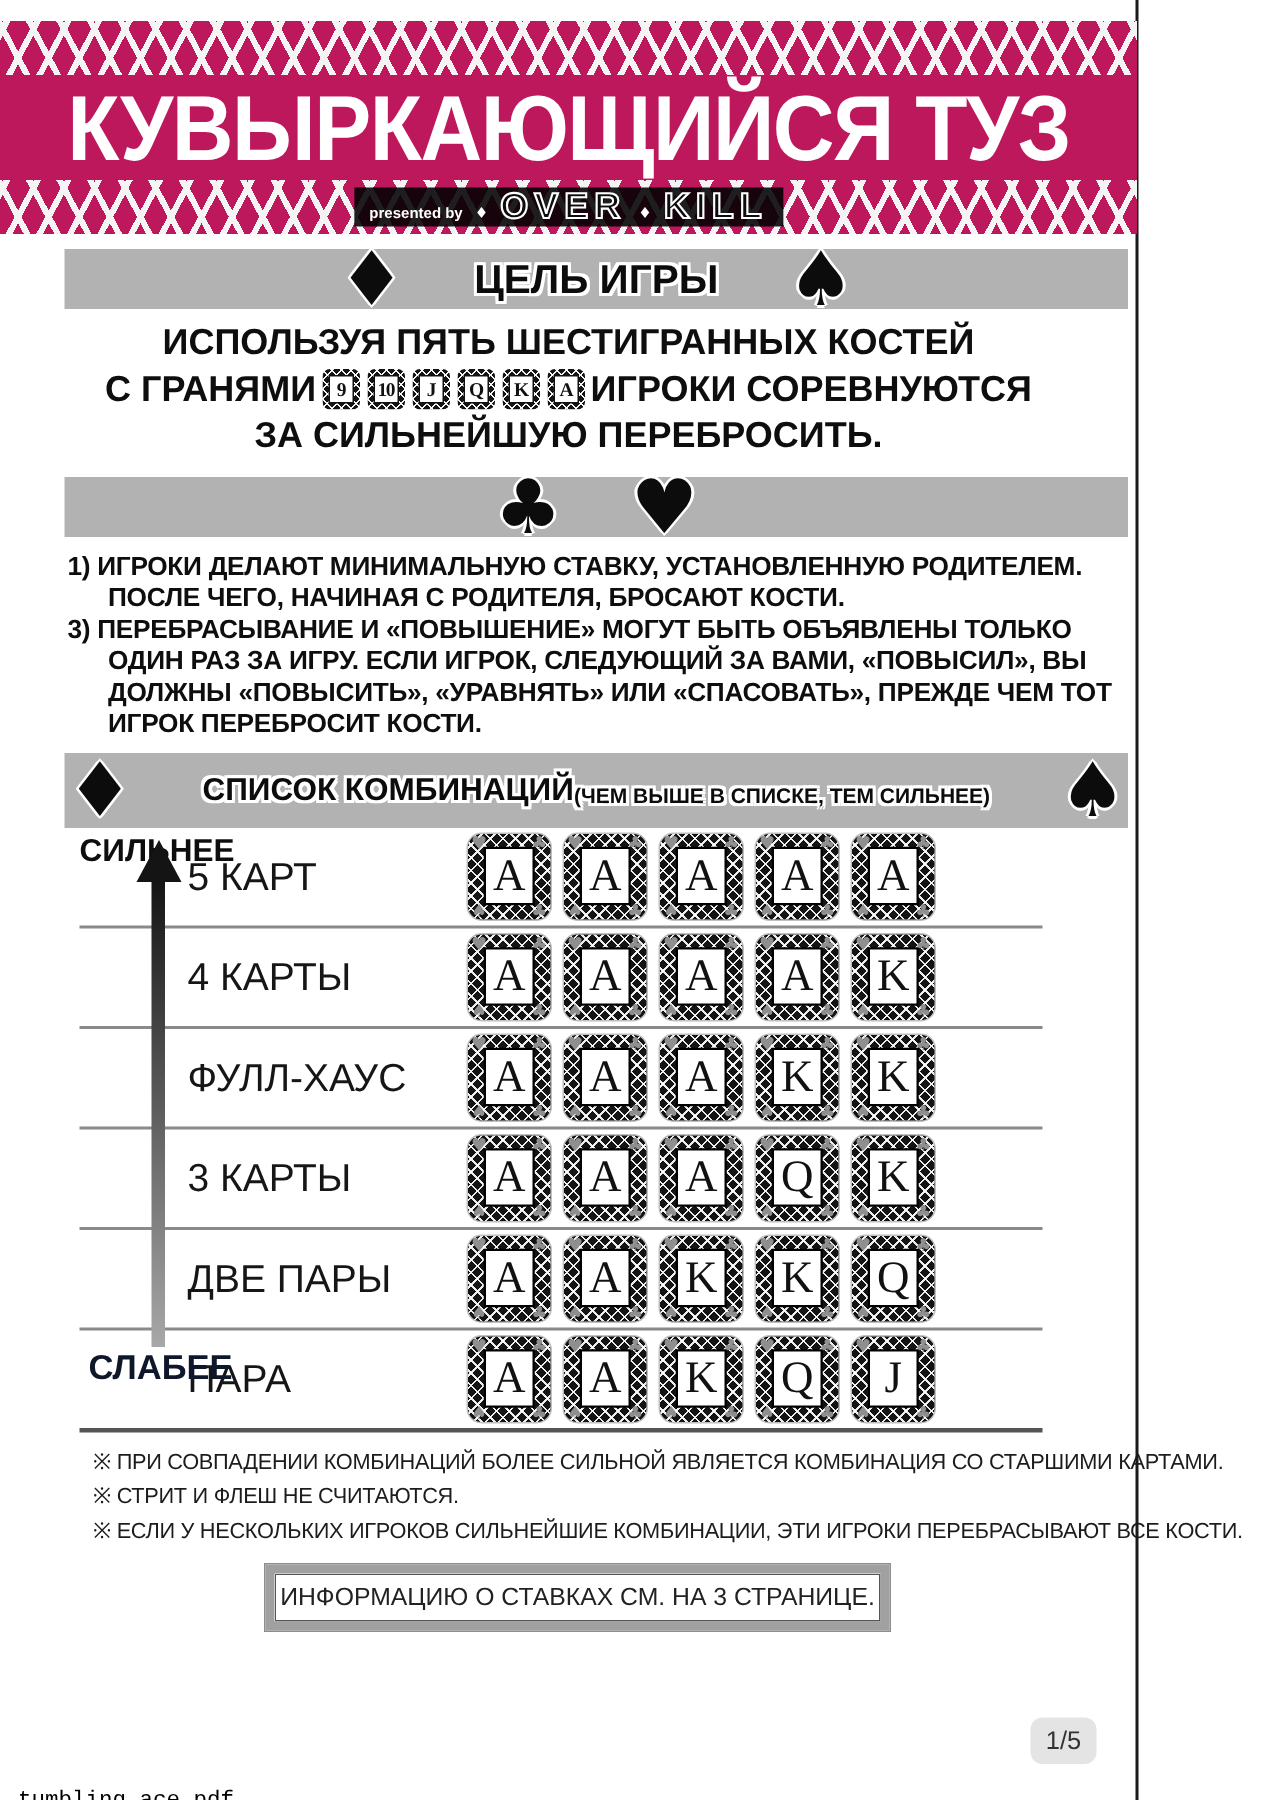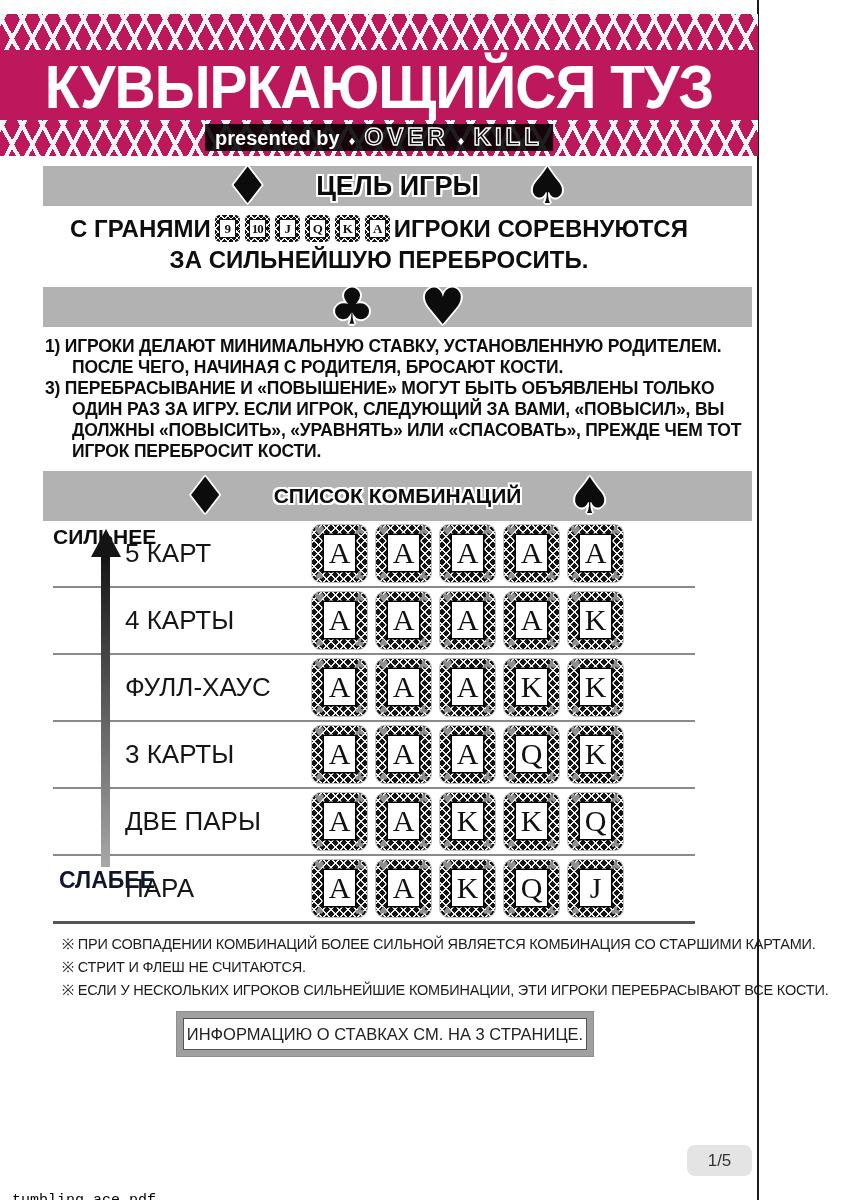--- a/index.html
+++ b/index.html
@@ -16,21 +16,21 @@
       repeating-linear-gradient(62deg, transparent 0 14px, #f4f4f4 14px 18px),
       repeating-linear-gradient(-62deg, transparent 0 14px, #f4f4f4 14px 18px);}
   .lattice.top{top:0;}
   .lattice.bottom{bottom:0;}
   .main-title{position:absolute;top:44px;left:0;width:100%;text-align:center;
     color:#fff;font-size:57px;font-weight:bold;letter-spacing:-1px;line-height:1;
     transform:scaleY(1.08);white-space:nowrap;}
   .credit{position:absolute;bottom:5px;left:50%;transform:translateX(-50%);
     display:flex;align-items:baseline;gap:8px;background:rgba(0,0,0,.88);
     padding:1px 10px;white-space:nowrap;}
-  .credit .presented{color:#fff;font-size:20px;font-weight:bold;}
+  .credit .presented{color:#fff;font-size:10px;font-weight:bold;}
   .credit .brand{font-size:24px;font-weight:bold;letter-spacing:4px;color:#0c0c0c;
     -webkit-text-stroke:1.4px #fff;line-height:1;}
   .credit .tiny-diamond{color:#fff;font-size:10px;font-family:"DejaVu Sans",sans-serif;}
 
   
   .section-banner{margin:0 0 0 43px;width:709px;height:40px;background:#b2b2b2;
     display:flex;align-items:center;justify-content:center;gap:46px;position:relative;}
   .suit-icon{font-family:"DejaVu Sans",sans-serif;font-size:50px;line-height:40px;color:#0c0c0c;
     text-shadow:-2px 0 0 #fff,2px 0 0 #fff,0 -2px 0 #fff,0 2px 0 #fff,-1px -1px 0 #fff,1px 1px 0 #fff,-1px 1px 0 #fff,1px -1px 0 #fff;}
   .banner-title{font-size:27px;font-weight:bold;letter-spacing:0;color:#0c0c0c;white-space:nowrap;
@@ -99,21 +99,21 @@
 
   
   .info-box{margin:10px 0 0 177px;width:404px;height:32px;border:6px solid #a0a0a0;
     box-shadow:inset 0 0 0 1px #555, 0 0 0 1px #8d8d8d;
     display:flex;align-items:center;justify-content:center;background:#fff;}
   .info-box-text{font-size:16.5px;color:#222;letter-spacing:0;white-space:nowrap;}
 
   
   .file-name{position:absolute;left:12px;top:1192px;font-family:"Liberation Mono","DejaVu Sans Mono",monospace;
     font-size:15px;color:#000000;}
-  .page-badge{position:absolute;left:687px;top:1145px;width:65px;height:31px;background:#e4e4e4;
+  .page-badge{position:absolute;left:687px;top:1145px;width:44px;height:31px;background:#e4e4e4;
     border-radius:8px;display:flex;align-items:center;justify-content:center;
     font-size:17px;color:#333;}
 </style>
 </head>
 <body>
 
 <div class="page-edge-line"></div>
 
 <header class="title-banner">
   <div class="lattice top"></div>
@@ -128,20 +128,21 @@
   </div>
 </header>
 
 <section>
   <div class="section-banner goal-banner">
     <span class="suit-icon">♦</span>
     <span class="banner-title">ЦЕЛЬ ИГРЫ</span>
     <span class="suit-icon">♠</span>
   </div>
   <div class="goal-text">
+    <div>ИСПОЛЬЗУЯ ПЯТЬ ШЕСТИГРАННЫХ КОСТЕЙ</div>
     <div class="goal-line2">
       <span>С ГРАНЯМИ</span>
       <span class="mini-die">
           <span class="mini-win">9</span>
         </span>
       <span class="mini-die">
           <span class="mini-win">10</span>
         </span>
       <span class="mini-die">
           <span class="mini-win">J</span>
@@ -174,20 +175,21 @@
 ДОЛЖНЫ «ПОВЫСИТЬ», «УРАВНЯТЬ» ИЛИ «СПАСОВАТЬ», ПРЕЖДЕ ЧЕМ ТОТ
 ИГРОК ПЕРЕБРОСИТ КОСТИ.</div>
   </div>
 </section>
 
 <section>
   <div class="section-banner combos-banner">
     <span class="suit-icon">♦</span>
     <span class="banner-title-stack banner-title">
       <span class="t1">СПИСОК КОМБИНАЦИЙ</span>
+      <span class="t2">(ЧЕМ ВЫШЕ В СПИСКЕ, ТЕМ СИЛЬНЕЕ)</span>
     </span>
     <span class="suit-icon">♠</span>
   </div>
 
   <div class="combo-table">
     <div class="rail-strong">СИЛЬНЕЕ</div>
     <div class="rail-arrow-head"></div>
     <div class="rail-arrow-shaft"></div>
     <div class="rail-weak">СЛАБЕЕ</div>
 

